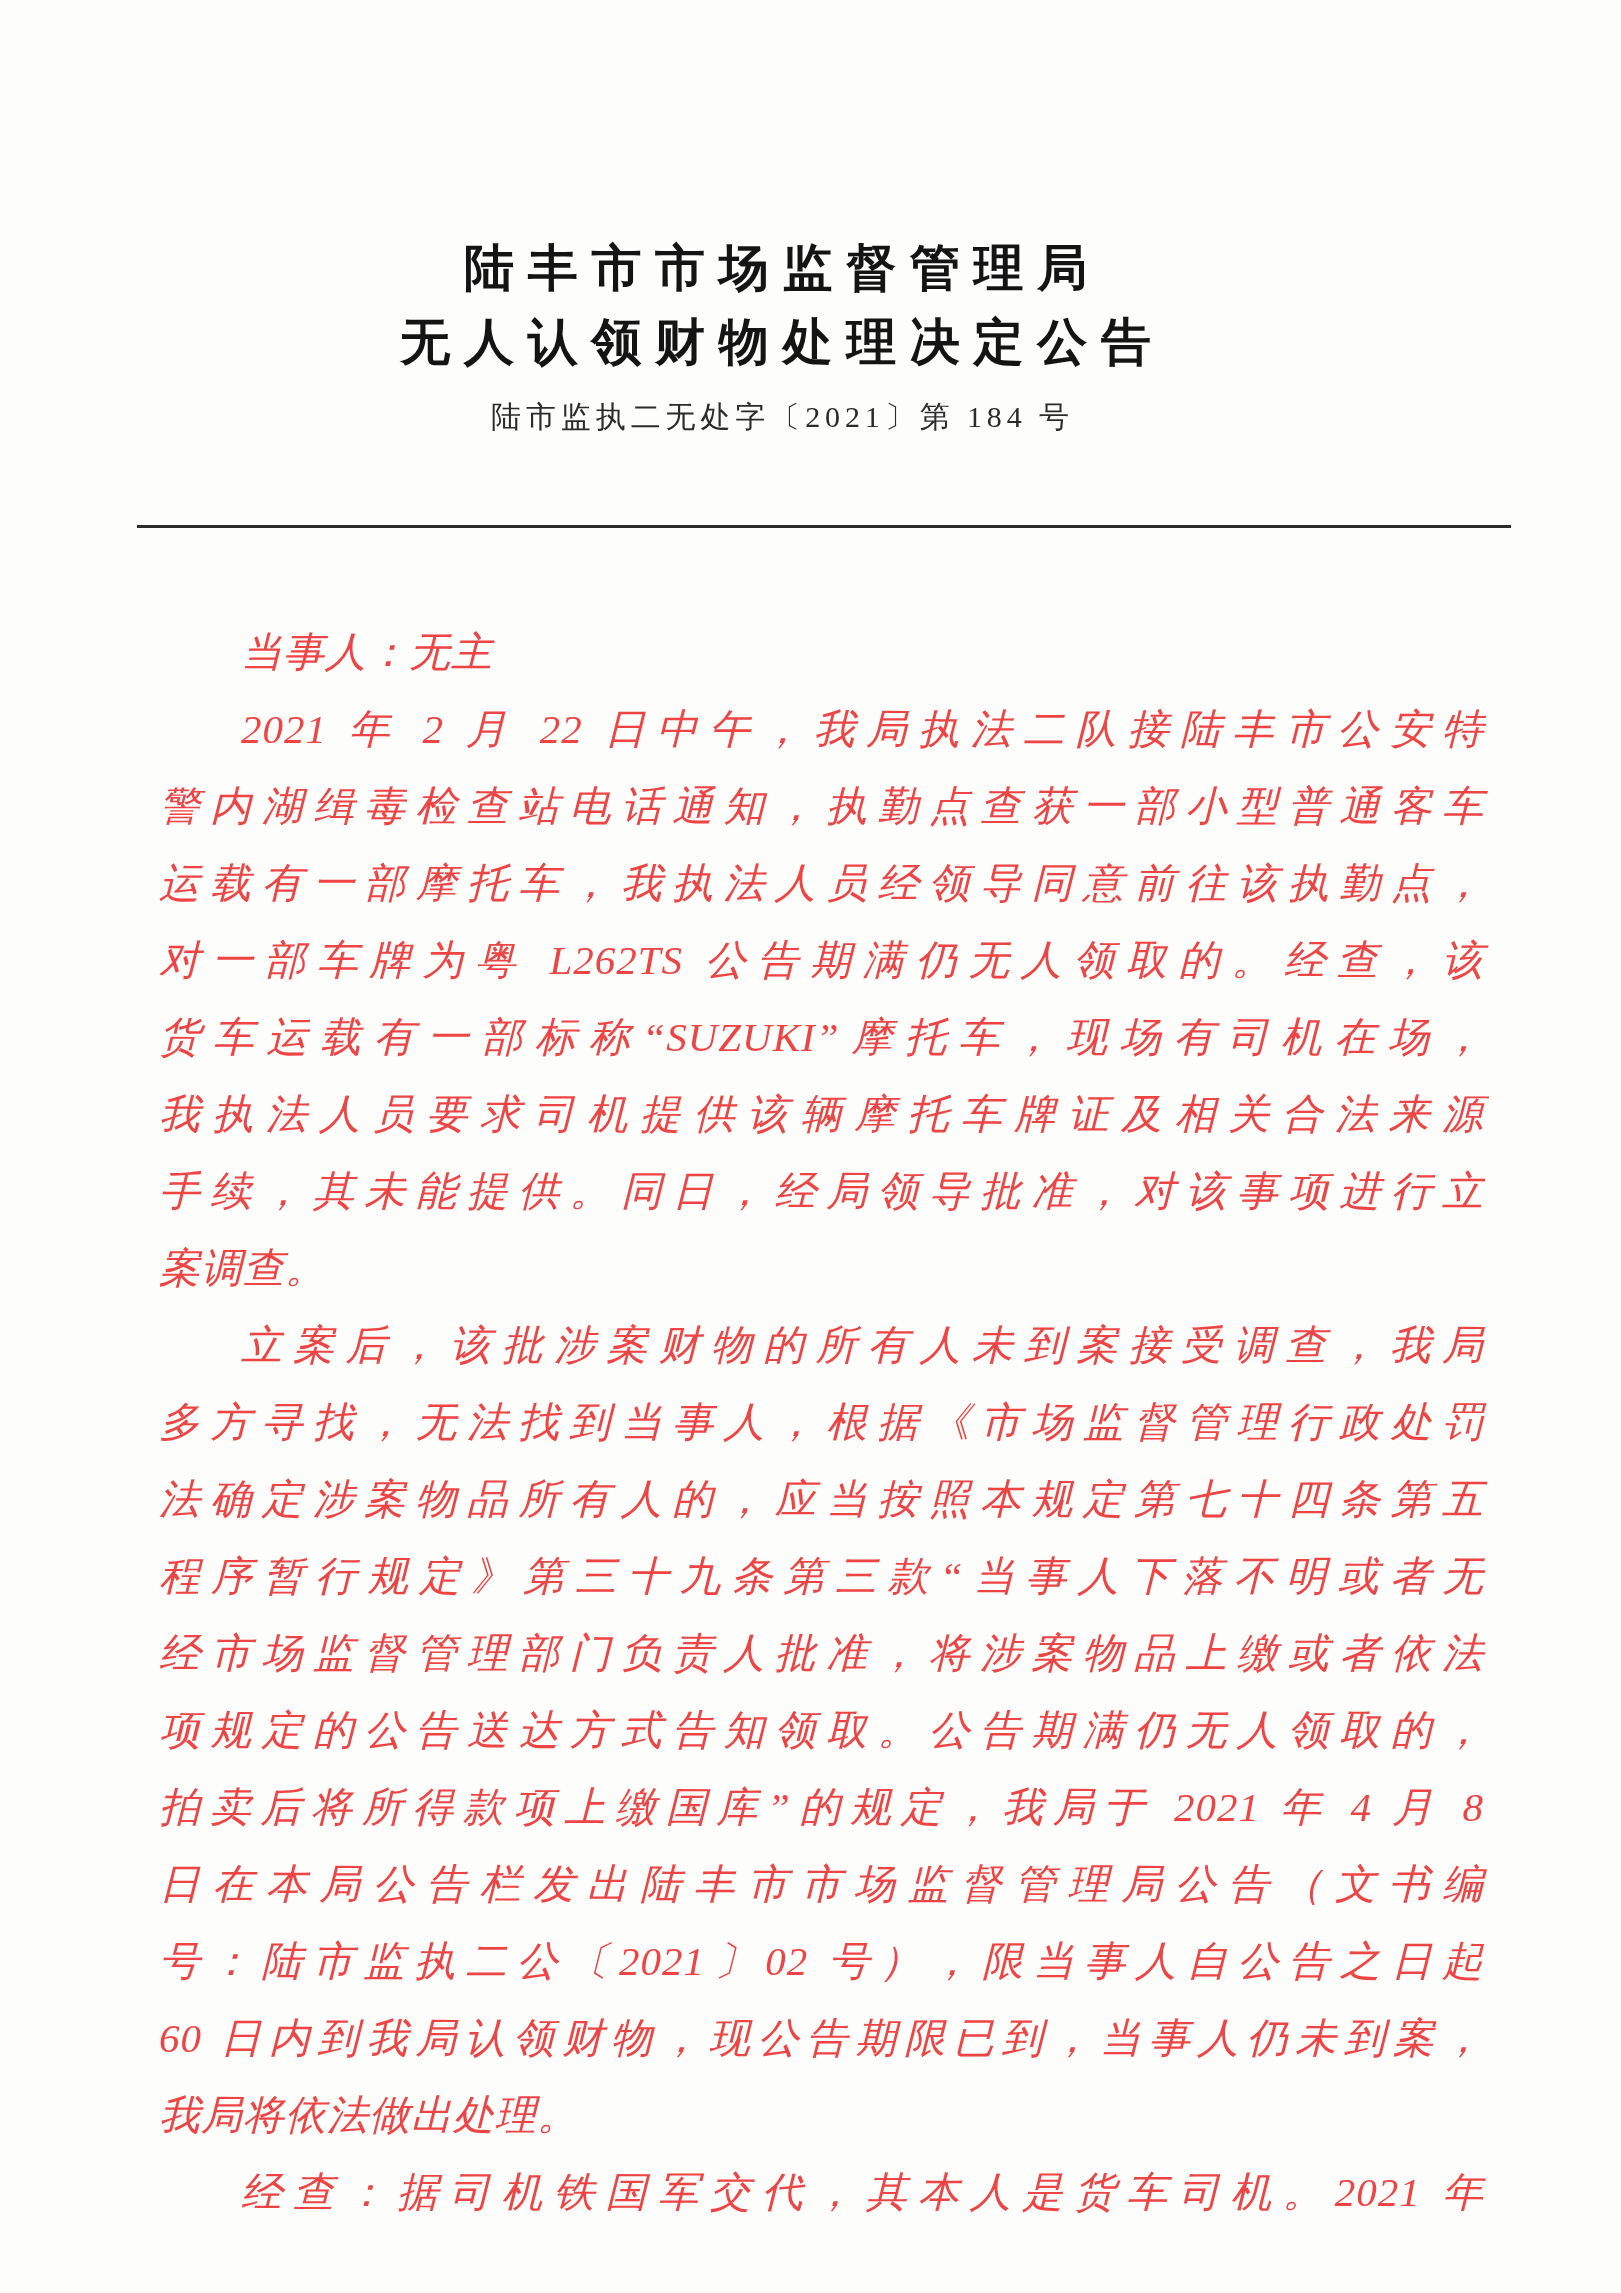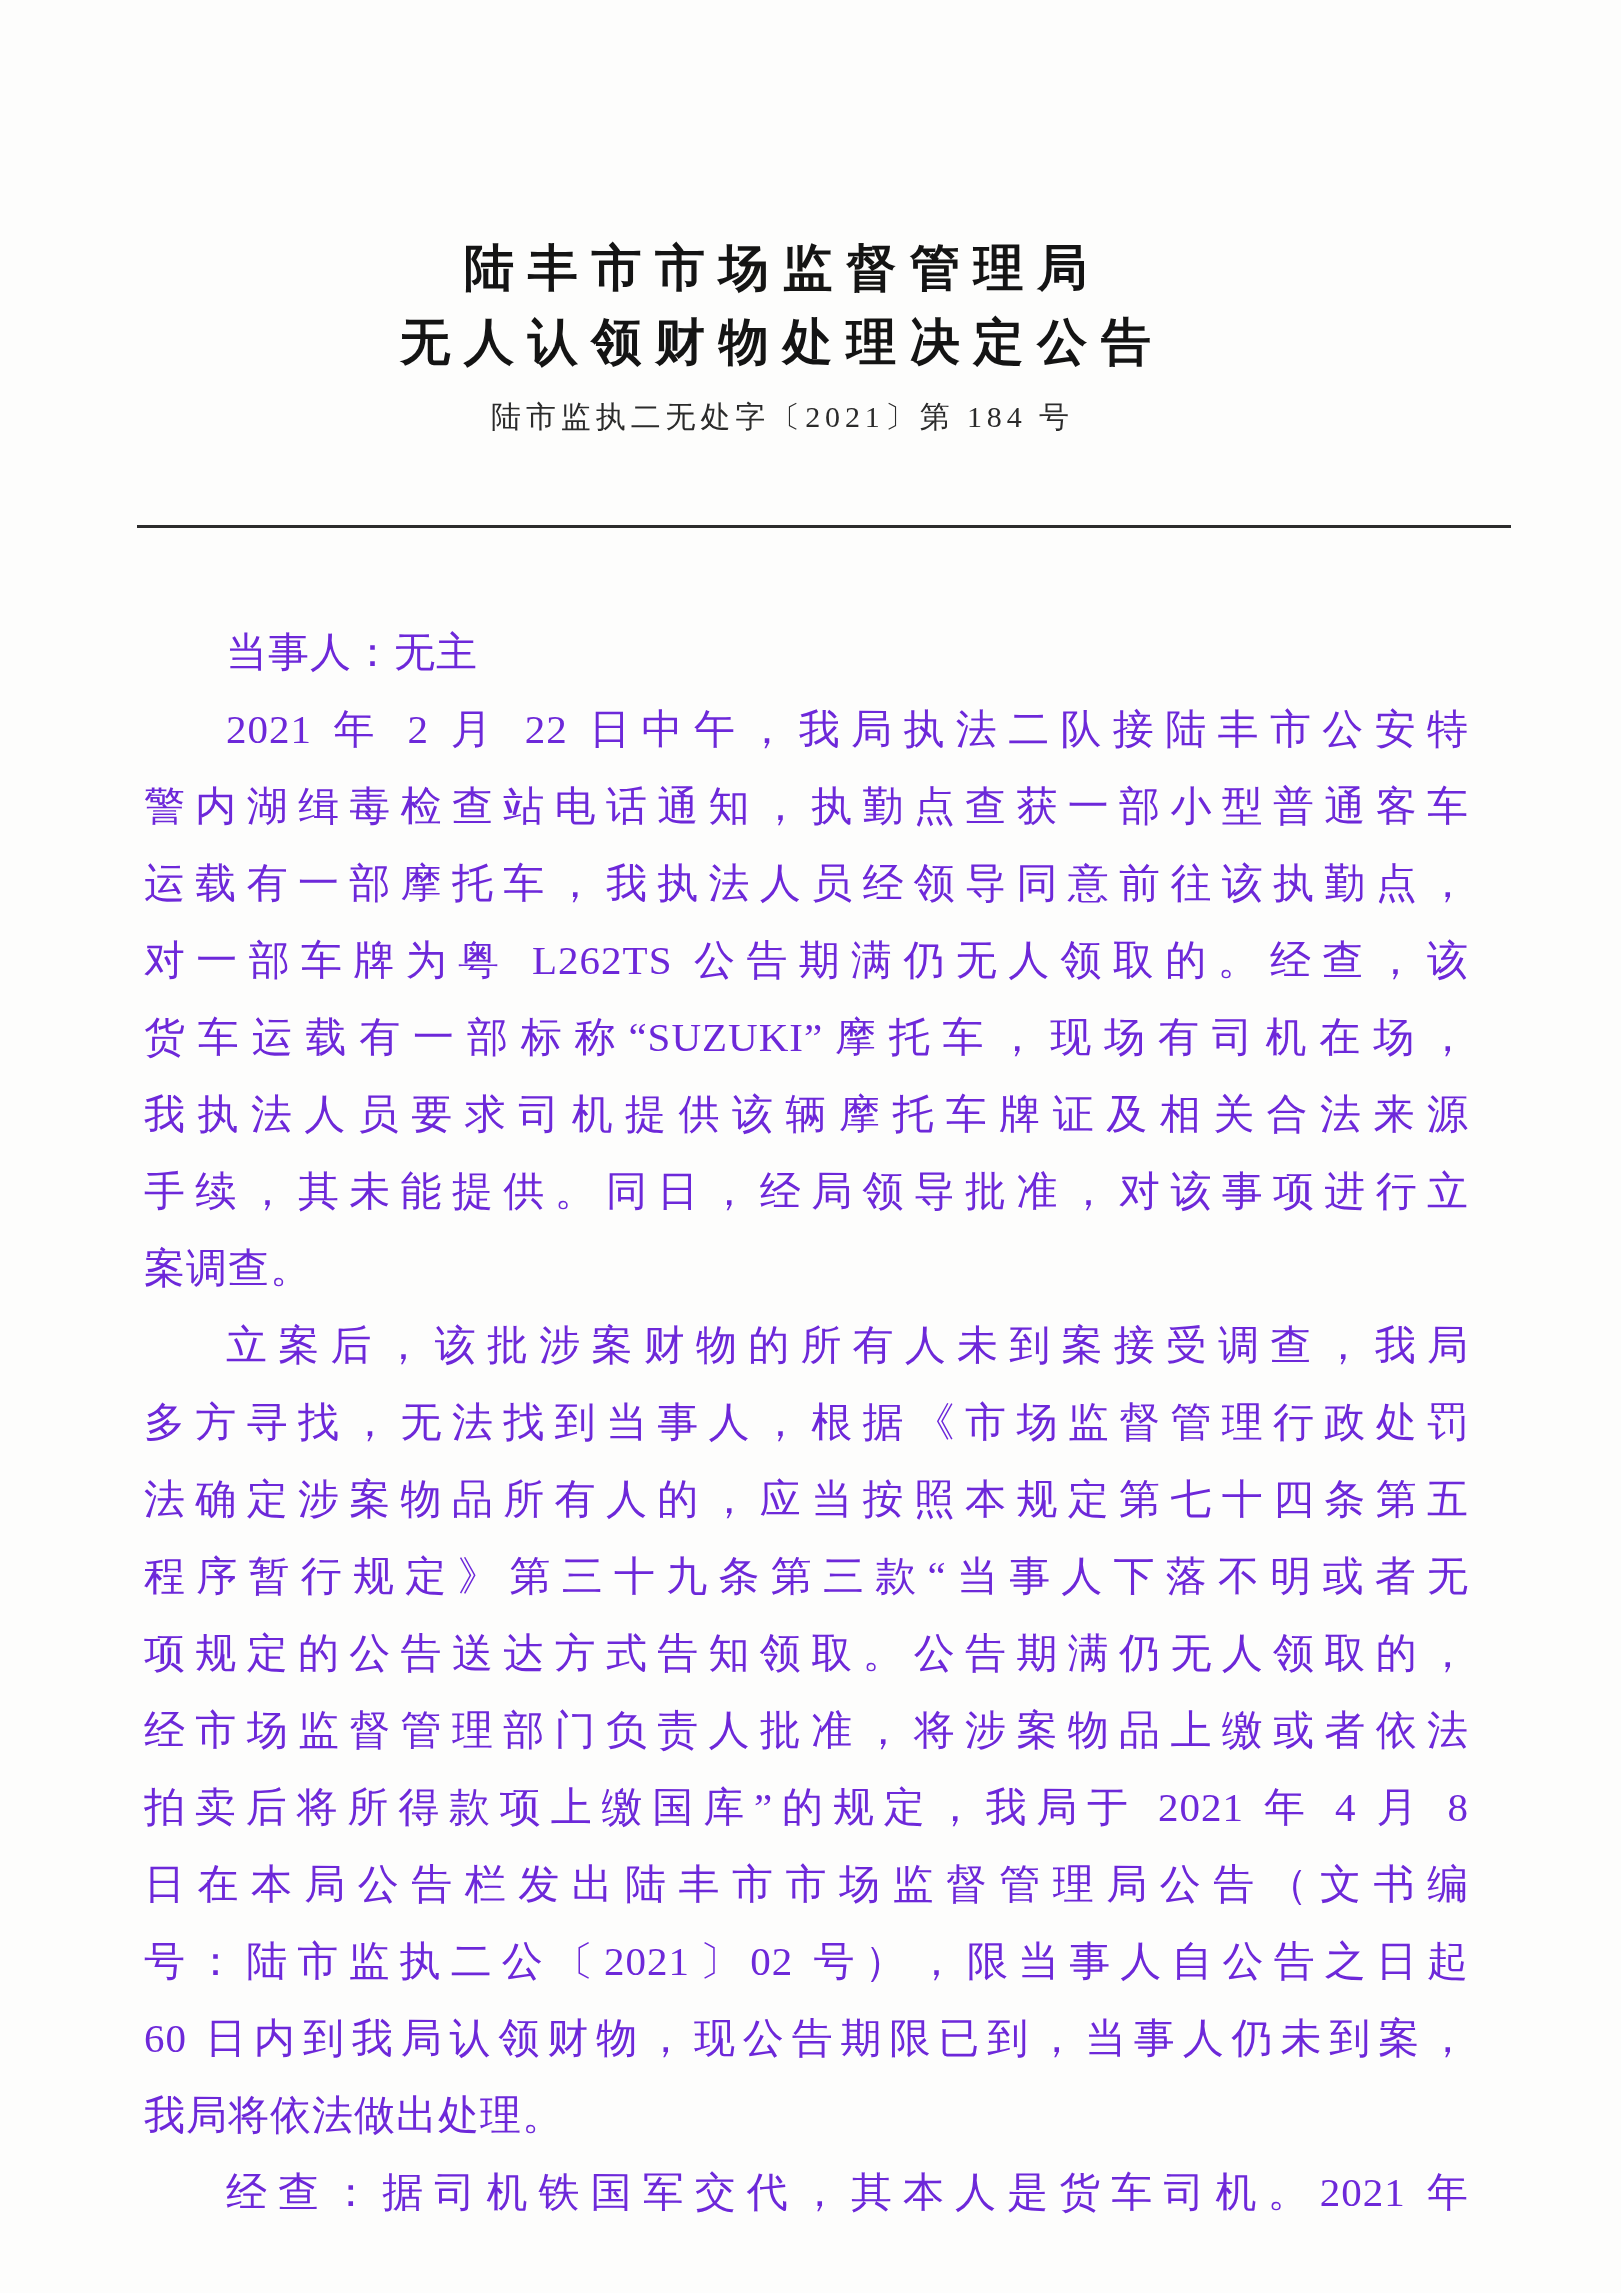--- a/index.html
+++ b/index.html
@@ -45,25 +45,26 @@
   .divider {
     position: absolute;
     left: 137px;
     top: 525px;
     width: 1374px;
     height: 2.9px;
     background: #2c2c2c;
   }
   .body-text {
     position: absolute;
-    left: 144px;
+    left: 159px;
     top: 614px;
     width: 1325px;
     font-size: 41px;
-    color: #6d28d9;
+    color: #ef4444;
+    font-style: italic;
   }
   .body-line {
     height: 77px;
     line-height: 77px;
     white-space: nowrap;
     letter-spacing: 1px;
   }
   .body-line.justify {
     white-space: normal;
     text-align: justify;
@@ -93,22 +94,22 @@
       <div class="body-line justify">运载有一部摩托车，我执法人员经领导同意前往该执勤点，</div>
       <div class="body-line justify">对一部车牌为粤 L262TS 公告期满仍无人领取的。经查，该</div>
       <div class="body-line justify">货车运载有一部标称“SUZUKI”摩托车，现场有司机在场，</div>
       <div class="body-line justify">我执法人员要求司机提供该辆摩托车牌证及相关合法来源</div>
       <div class="body-line justify">手续，其未能提供。同日，经局领导批准，对该事项进行立</div>
       <div class="body-line">案调查。</div>
       <div class="body-line indent justify">立案后，该批涉案财物的所有人未到案接受调查，我局</div>
       <div class="body-line justify">多方寻找，无法找到当事人，根据《市场监督管理行政处罚</div>
       <div class="body-line justify">法确定涉案物品所有人的，应当按照本规定第七十四条第五</div>
       <div class="body-line justify">程序暂行规定》第三十九条第三款“当事人下落不明或者无</div>
+      <div class="body-line justify">经市场监督管理部门负责人批准，将涉案物品上缴或者依法</div>
       <div class="body-line justify">项规定的公告送达方式告知领取。公告期满仍无人领取的，</div>
-      <div class="body-line justify">经市场监督管理部门负责人批准，将涉案物品上缴或者依法</div>
       <div class="body-line justify">拍卖后将所得款项上缴国库”的规定，我局于 2021 年 4 月 8</div>
       <div class="body-line justify">日在本局公告栏发出陆丰市市场监督管理局公告（文书编</div>
       <div class="body-line justify">号：陆市监执二公〔2021〕02 号），限当事人自公告之日起</div>
       <div class="body-line justify">60 日内到我局认领财物，现公告期限已到，当事人仍未到案，</div>
       <div class="body-line">我局将依法做出处理。</div>
       <div class="body-line indent justify">经查：据司机铁国军交代，其本人是货车司机。2021 年</div>
     </div>
 
 </div>
 

